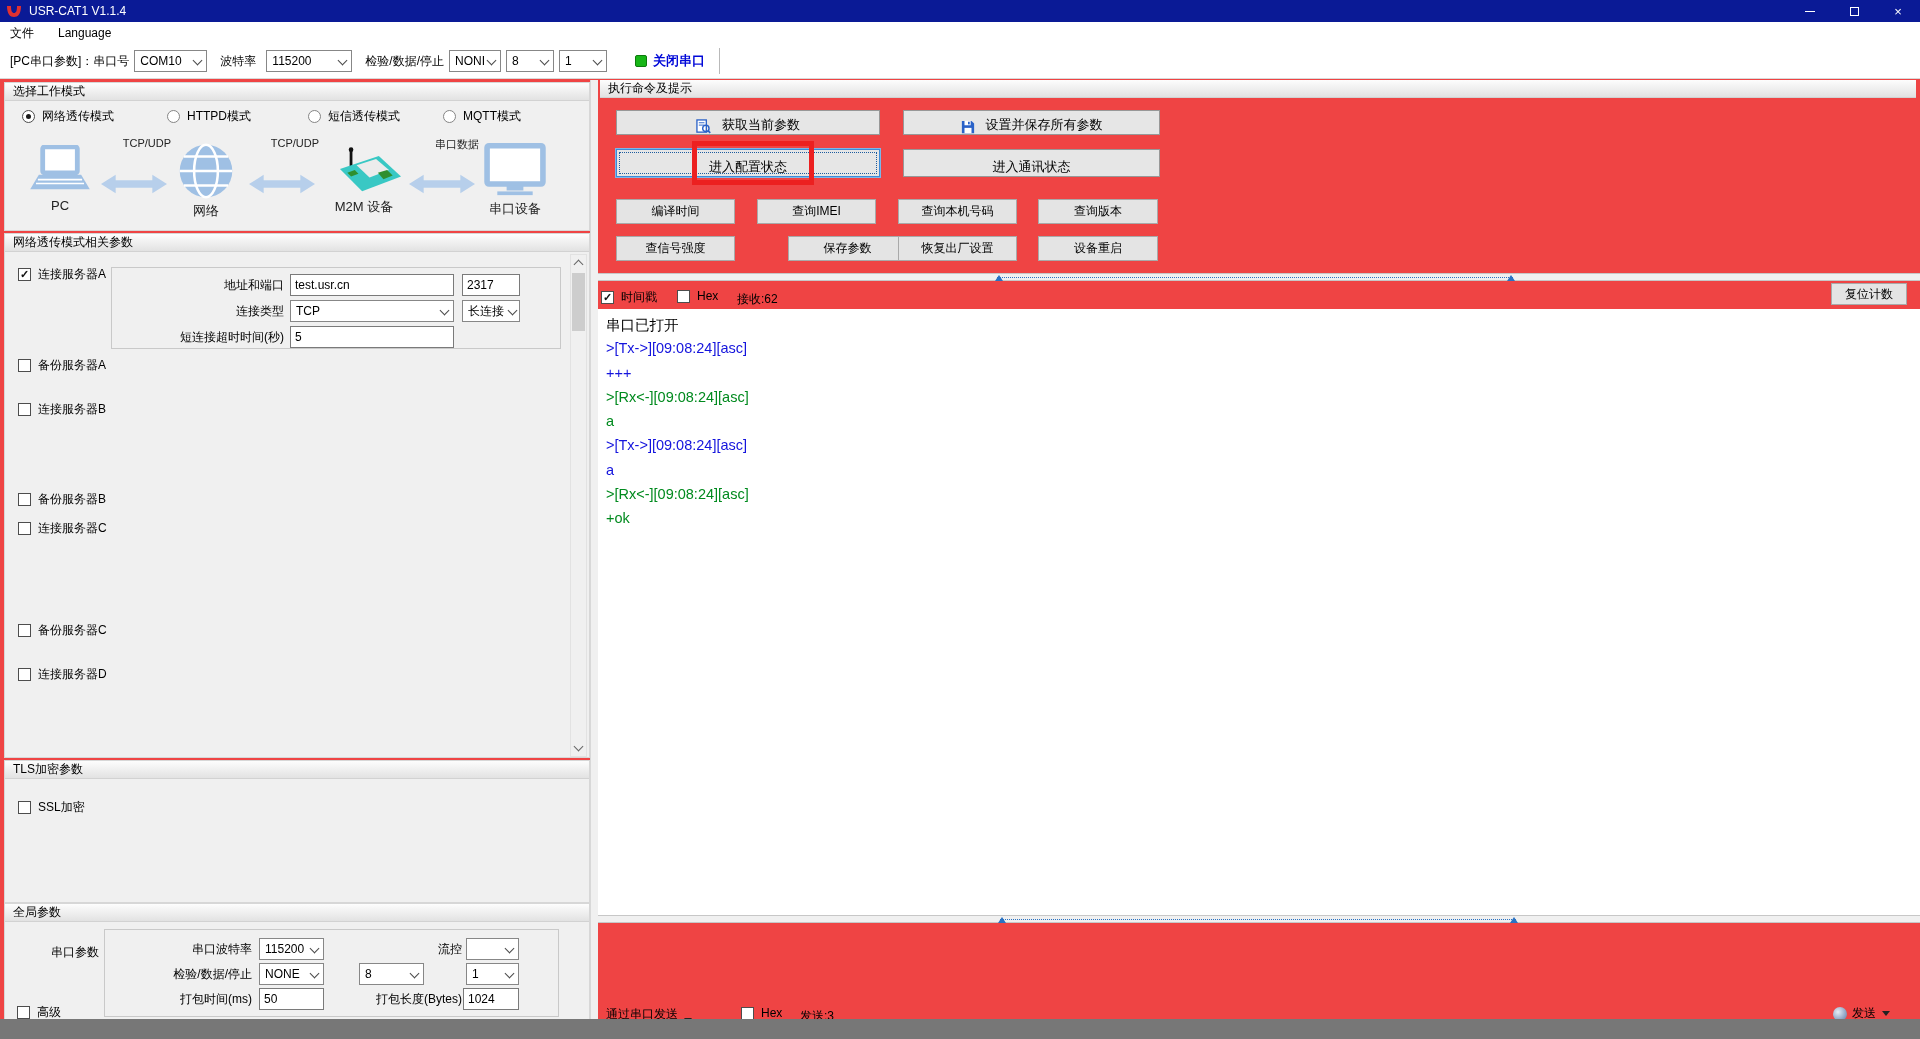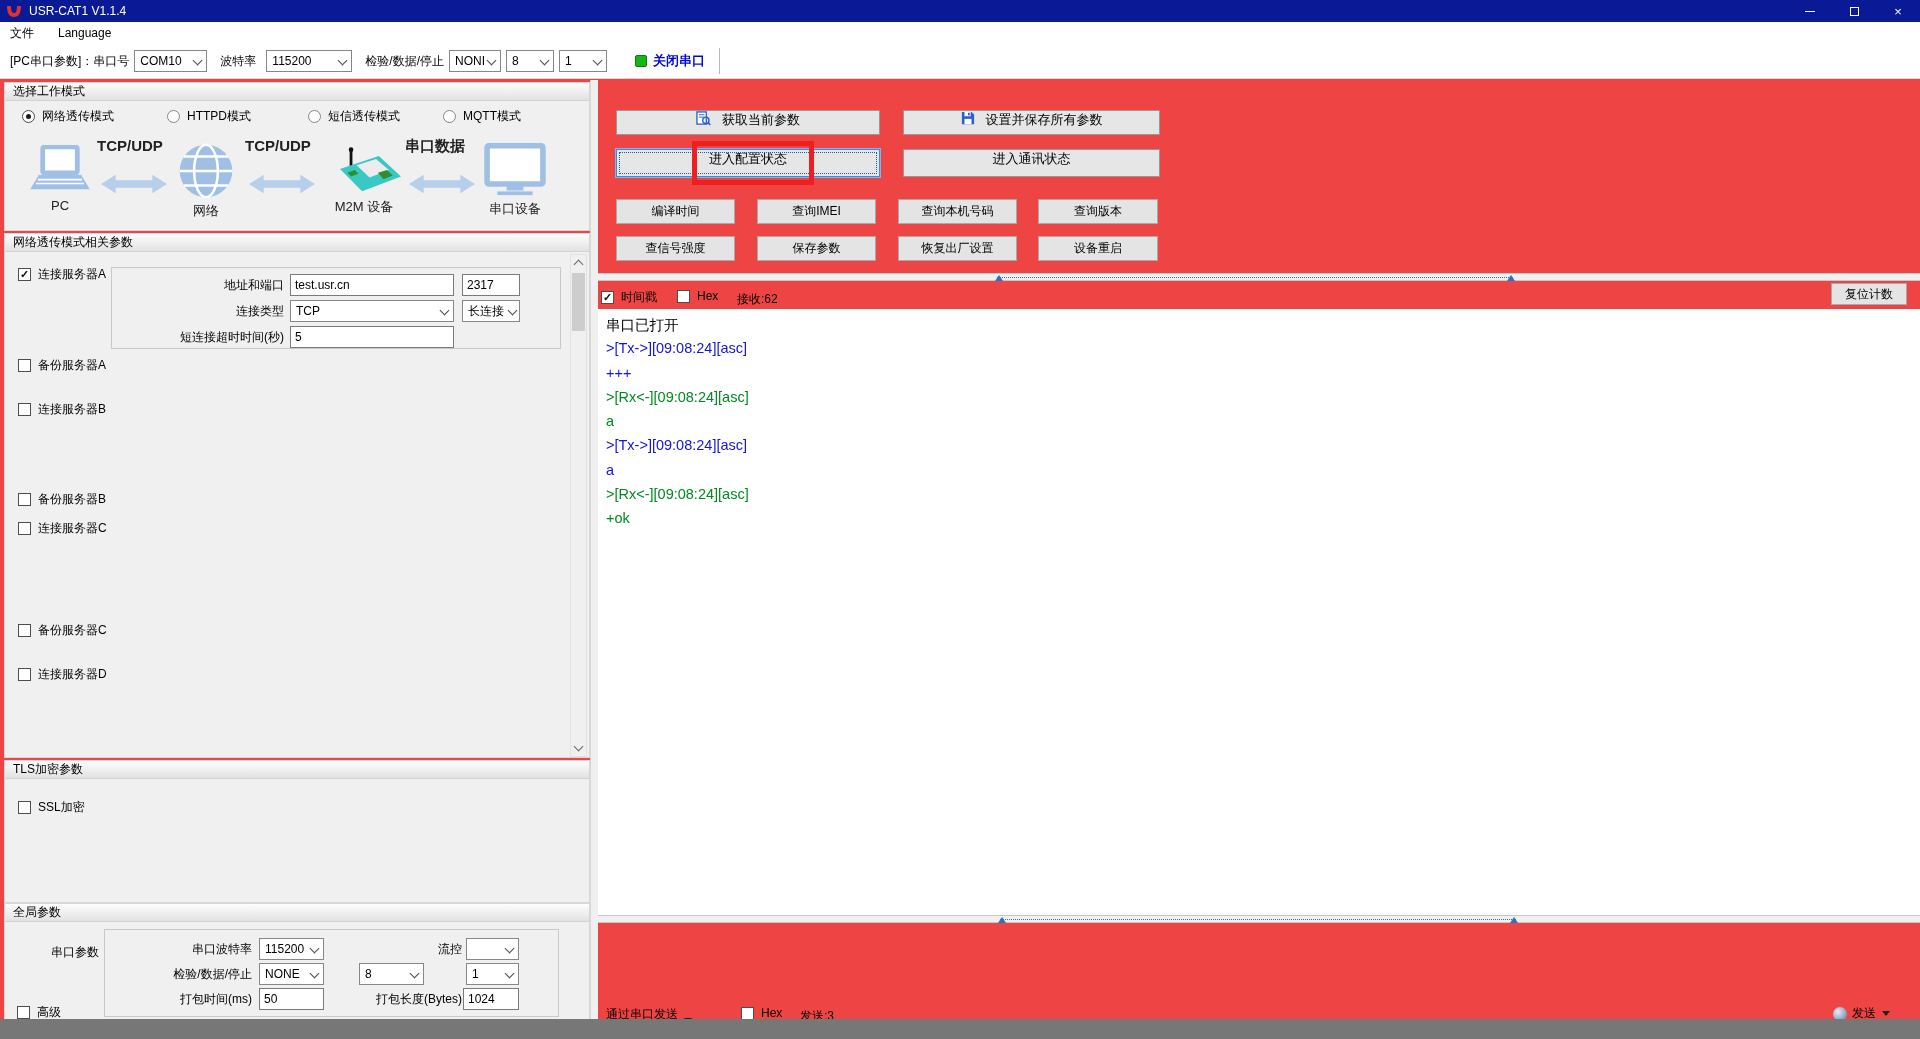--- a/index.html
+++ b/index.html
@@ -44,32 +44,32 @@
   .cb-row{display:flex;align-items:center;gap:7px;white-space:nowrap}
   .cb{width:13px;height:13px;background:#fff;border:1px solid #4d4d4d;display:inline-flex;
       align-items:center;justify-content:center;flex:0 0 auto}
   .cb.checked::after{content:"✓";font-size:11px;font-weight:bold;color:#111;line-height:1}
   .radio{width:13px;height:13px;border:1px solid #858585;border-radius:50%;background:#fff;position:relative;flex:0 0 auto}
   .radio.selected{border-color:#4b4b4b}
   .radio.selected::after{content:"";position:absolute;left:3px;top:3px;width:5px;height:5px;border-radius:50%;background:#1a1a1a}
   .radio-row{display:flex;align-items:center;gap:7px;white-space:nowrap}
   .lblr{position:absolute;display:flex;align-items:center;justify-content:flex-end;height:22px;white-space:nowrap}
 
-  .btn{position:absolute;background:#e6e6e6;border:1px solid #989898;display:flex;align-items:flex-start;
+  .btn{position:absolute;background:#e6e6e6;border:1px solid #989898;display:flex;align-items:flex-end;
        justify-content:center;font-size:13px;gap:11px;white-space:nowrap}
   .btn-sm{position:absolute;background:#e4e4e4;border:1px solid #a9a9a9;display:flex;align-items:center;
           justify-content:center;font-size:12px;white-space:nowrap}
   .btn.focused{border:1px solid #3c8bd8;box-shadow:0 0 0 1px #7db6e8}
   .btn.focused::after{content:"";position:absolute;left:2px;top:2px;right:2px;bottom:2px;border:1px dotted #1d5c9e}
   .redbox{position:absolute;border:5px solid #ec2020;background:transparent;z-index:5}
 
   
   .node{position:absolute;display:flex;flex-direction:column;align-items:center}
   .node .nlabel{margin-top:3px;font-size:13px;color:#222}
-  .linklabel{position:absolute;font-size:15px;font-weight:bold;color:#222;text-align:left}
+  .linklabel{position:absolute;font-size:11px;font-weight:normal;color:#222;text-align:right}
 
   
   .vsb{position:absolute;width:17px;background:#f0f0f0;border:1px solid #e2e2e2}
   .sb-btn{position:absolute;left:0;width:15px;height:16px;display:flex;align-items:center;justify-content:center}
   .sb-chev-up{width:7px;height:7px;border-left:1.4px solid #666;border-top:1.4px solid #666;transform:rotate(45deg);margin-top:3px}
   .sb-chev-dn{width:7px;height:7px;border-right:1.4px solid #666;border-bottom:1.4px solid #666;transform:rotate(45deg);margin-bottom:3px}
   .sb-thumb{position:absolute;left:1px;width:13px;background:#cdcdcd}
 
   
   .hsplit{position:absolute;height:8px;background:#f0f0f0;border-top:1px solid #c7c7c7;border-bottom:1px solid #c7c7c7}
@@ -340,20 +340,23 @@
     </div>
 
     <div class="cb-row abs" style="left:12px;top:100px">
       <span class="cb"></span>
       <span>高级</span>
     </div>
   </div>
 
   <div class="abs" style="left:590px;top:80px;width:8px;height:959px;background:#f0f0f0;border-left:1px solid #d8d8d8"></div>
 
+  <div class="band bandtop">
+      <span>执行命令及提示</span>
+    </div>
 
   <div class="btn" style="left:616px;top:110px;width:264px;height:25px">
     <svg width="15" height="15" viewBox="0 0 16 16">
       <rect x="1" y="1" width="10" height="13" fill="#fff" stroke="#2a62c8" stroke-width="1.4"></rect>
       <line x1="3" y1="4" x2="9" y2="4" stroke="#2a62c8" stroke-width="1"></line>
       <line x1="3" y1="6.5" x2="9" y2="6.5" stroke="#2a62c8" stroke-width="1"></line>
       <circle cx="10.5" cy="10" r="3.4" fill="none" stroke="#2a62c8" stroke-width="1.5"></circle>
       <line x1="12.8" y1="12.4" x2="15.2" y2="14.8" stroke="#2a62c8" stroke-width="1.8"></line>
     </svg>
     <span>获取当前参数</span>
@@ -385,21 +388,21 @@
   <div class="btn-sm" style="left:898px;top:199px;width:119px;height:25px">
       <span>查询本机号码</span>
     </div>
   <div class="btn-sm" style="left:1038px;top:199px;width:120px;height:25px">
       <span>查询版本</span>
     </div>
 
   <div class="btn-sm" style="left:616px;top:236px;width:119px;height:25px">
       <span>查信号强度</span>
     </div>
-  <div class="btn-sm" style="left:757px;top:236px;width:119px;height:25px">
+  <div class="btn-sm" style="left:788px;top:236px;width:119px;height:25px">
       <span>保存参数</span>
     </div>
   <div class="btn-sm" style="left:898px;top:236px;width:119px;height:25px">
       <span>恢复出厂设置</span>
     </div>
   <div class="btn-sm" style="left:1038px;top:236px;width:120px;height:25px">
       <span>设备重启</span>
     </div>
 
   <div class="hsplit" style="left:598px;top:273px;width:1322px">

